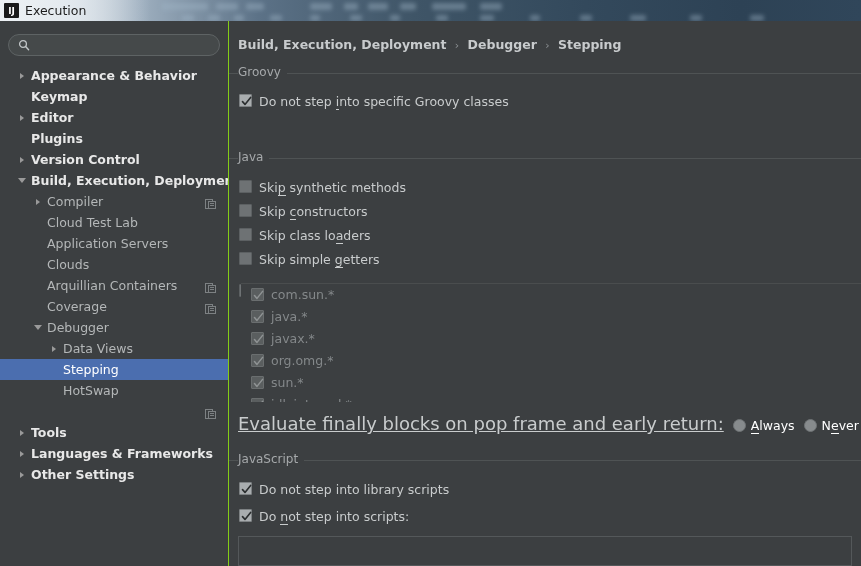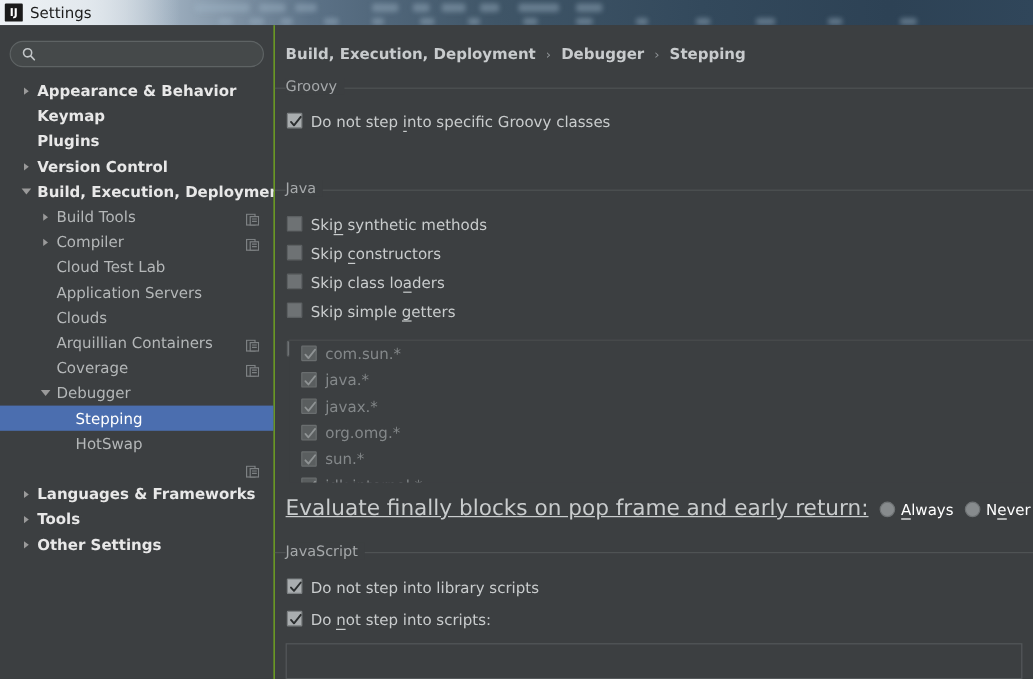--- a/index.html
+++ b/index.html
@@ -36,21 +36,21 @@
   }
   .title-text{
     position:absolute;left:25px;top:3px;
     font-size:12.5px;color:#1d1d1d;
   }
 
   
   .sidebar{
     position:absolute;left:0;top:21px;width:228px;height:545px;
     background:#3c3f41;
-    border-right:1px solid #84cc16;
+    border-right:4px solid #84cc16;
     overflow:hidden;
   }
   .search-wrap{position:absolute;left:8px;top:13px;width:212px;height:22px;}
   .search-field{
     position:absolute;left:0;top:0;width:212px;height:22px;
     box-sizing:border-box;
     background:#45494a;border:1px solid #5e6364;border-radius:11px;
   }
   .search-icon{position:absolute;left:10px;top:5px;width:12px;height:12px;}
   .search-input{
@@ -174,21 +174,21 @@
       <div class="blurchip" style="left:286px;top:15px;width:12px;height:6px;"></div>
       <div class="blurchip" style="left:330px;top:15px;width:14px;height:6px;"></div>
       <div class="blurchip" style="left:380px;top:15px;width:10px;height:6px;"></div>
       <div class="blurchip" style="left:430px;top:15px;width:12px;height:6px;"></div>
       <div class="blurchip" style="left:480px;top:15px;width:16px;height:6px;"></div>
       <div class="blurchip" style="left:540px;top:15px;width:12px;height:6px;"></div>
       <div class="blurchip" style="left:600px;top:15px;width:14px;height:6px;"></div>
     </div>
     <div class="title-fade"></div>
     <div class="ij-logo">IJ</div>
-    <div class="title-text">Settings</div>
+    <div class="title-text">Execution</div>
   </div>
 
   <div class="sidebar">
     <div class="search-wrap">
       <div class="search-field"></div>
       <span class="search-icon">
         <svg width="12" height="12" viewBox="0 0 12 12">
           <circle cx="5" cy="5" r="3.4" fill="none" stroke="#c2c6c8" stroke-width="1.3"></circle>
           <line x1="7.6" y1="7.6" x2="10.6" y2="10.8" stroke="#c2c6c8" stroke-width="1.4" stroke-linecap="round"></line>
         </svg>
@@ -200,45 +200,39 @@
         <div class="tnode lvl0">
           <span class="arrow">
             <i></i>
           </span>
           <span class="tlabel">Appearance &amp; Behavior</span>
         </div>
         <div class="tnode lvl0">
           <span class="tlabel">Keymap</span>
         </div>
         <div class="tnode lvl0">
+          <span class="arrow">
+            <i></i>
+          </span>
+          <span class="tlabel">Editor</span>
+        </div>
+        <div class="tnode lvl0">
           <span class="tlabel">Plugins</span>
         </div>
         <div class="tnode lvl0">
           <span class="arrow">
             <i></i>
           </span>
           <span class="tlabel">Version Control</span>
         </div>
         <div class="tnode lvl0">
           <span class="arrow open">
             <i></i>
           </span>
           <span class="tlabel">Build, Execution, Deployment</span>
-        </div>
-        <div class="tnode lvl1">
-          <span class="arrow">
-            <i></i>
-          </span>
-          <span class="tlabel">Build Tools</span>
-          <span class="scope-icon"><svg width="11" height="11" viewBox="0 0 11 11">
-              <rect x="0.5" y="0.5" width="7" height="9" fill="none" stroke="#7d8183" stroke-width="1"></rect>
-              <rect x="3.5" y="2.5" width="7" height="7" fill="#3c3f41" stroke="#7d8183" stroke-width="1"></rect>
-              <line x1="5" y1="4.5" x2="9" y2="4.5" stroke="#7d8183" stroke-width="1"></line>
-              <line x1="5" y1="6.5" x2="9" y2="6.5" stroke="#7d8183" stroke-width="1"></line>
-            </svg></span>
         </div>
         <div class="tnode lvl1">
           <span class="arrow">
             <i></i>
           </span>
           <span class="tlabel">Compiler</span>
           <span class="scope-icon"><svg width="11" height="11" viewBox="0 0 11 11">
               <rect x="0.5" y="0.5" width="7" height="9" fill="none" stroke="#7d8183" stroke-width="1"></rect>
               <rect x="3.5" y="2.5" width="7" height="7" fill="#3c3f41" stroke="#7d8183" stroke-width="1"></rect>
               <line x1="5" y1="4.5" x2="9" y2="4.5" stroke="#7d8183" stroke-width="1"></line>
@@ -271,45 +265,51 @@
               <line x1="5" y1="4.5" x2="9" y2="4.5" stroke="#7d8183" stroke-width="1"></line>
               <line x1="5" y1="6.5" x2="9" y2="6.5" stroke="#7d8183" stroke-width="1"></line>
             </svg></span>
         </div>
         <div class="tnode lvl1">
           <span class="arrow open">
             <i></i>
           </span>
           <span class="tlabel">Debugger</span>
         </div>
+        <div class="tnode lvl2">
+          <span class="arrow">
+            <i></i>
+          </span>
+          <span class="tlabel">Data Views</span>
+        </div>
         <div class="tnode lvl2 sel">
           <span class="tlabel">Stepping</span>
         </div>
         <div class="tnode lvl2">
           <span class="tlabel">HotSwap</span>
         </div>
         <div class="tnode lvl1">
           <span class="scope-icon"><svg width="11" height="11" viewBox="0 0 11 11">
               <rect x="0.5" y="0.5" width="7" height="9" fill="none" stroke="#7d8183" stroke-width="1"></rect>
               <rect x="3.5" y="2.5" width="7" height="7" fill="#3c3f41" stroke="#7d8183" stroke-width="1"></rect>
               <line x1="5" y1="4.5" x2="9" y2="4.5" stroke="#7d8183" stroke-width="1"></line>
               <line x1="5" y1="6.5" x2="9" y2="6.5" stroke="#7d8183" stroke-width="1"></line>
             </svg></span>
         </div>
         <div class="tnode lvl0">
           <span class="arrow">
             <i></i>
           </span>
+          <span class="tlabel">Tools</span>
+        </div>
+        <div class="tnode lvl0">
+          <span class="arrow">
+            <i></i>
+          </span>
           <span class="tlabel">Languages &amp; Frameworks</span>
-        </div>
-        <div class="tnode lvl0">
-          <span class="arrow">
-            <i></i>
-          </span>
-          <span class="tlabel">Tools</span>
         </div>
         <div class="tnode lvl0">
           <span class="arrow">
             <i></i>
           </span>
           <span class="tlabel">Other Settings</span>
         </div>
       </div>
   </div>
 

